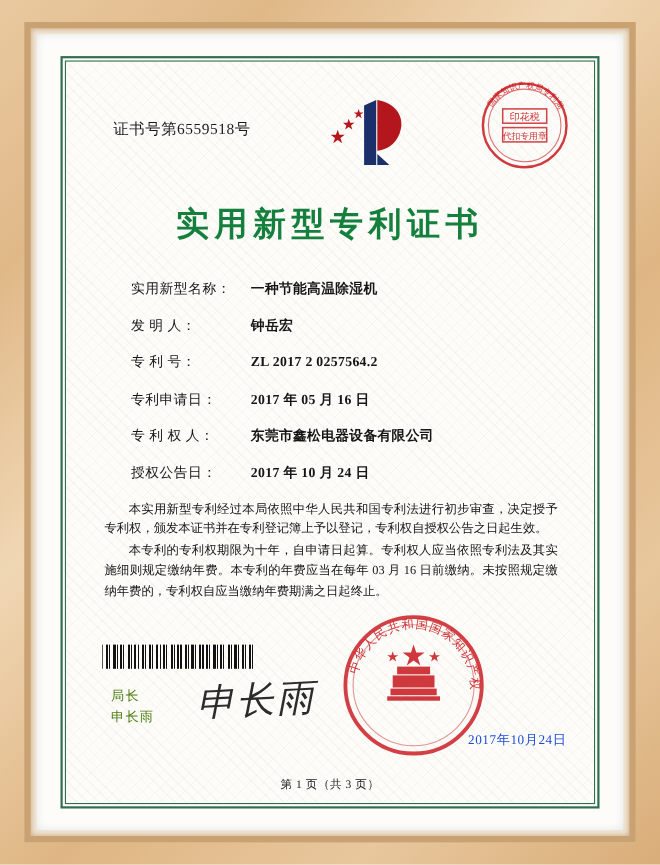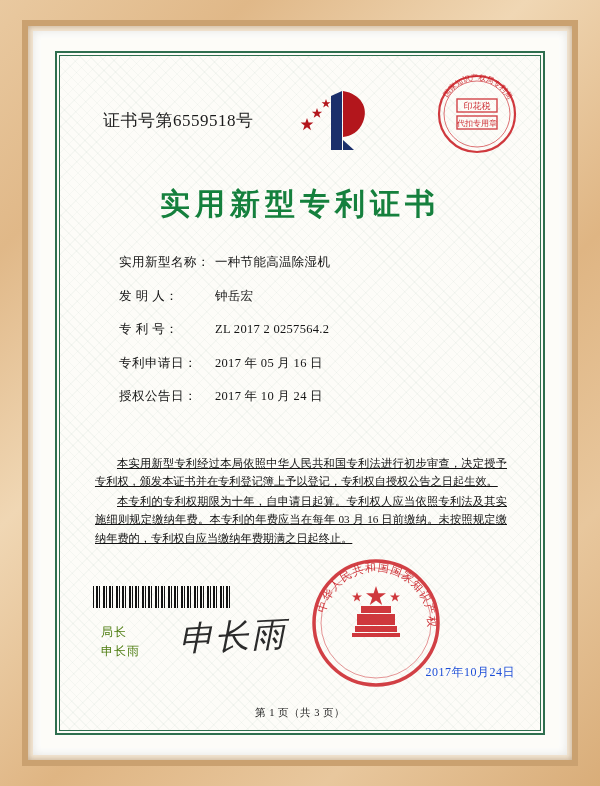--- a/index.html
+++ b/index.html
@@ -78,21 +78,21 @@
     position: absolute;
     left: 30px; top: 28px;
     width: 458px;
     height: 654px;
   }
 
   
   .cert-no {
     position: absolute;
     left: 32px; top: 43px;
-    font-size: 17px;
+    font-size: 14px;
     color: #1b1b1b;
     letter-spacing: 0.5px;
     white-space: nowrap;
   }
 
   
   .logo {
     position: absolute;
     left: 226px; top: 22px;
     width: 80px; height: 66px;
@@ -124,40 +124,41 @@
     left: 48px; top: 188px;
     width: 380px;
   }
   .field {
     display: flex;
     align-items: baseline;
     margin-bottom: 16.5px;
     font-size: 12.5px;
     color: #151515;
     white-space: nowrap;
+    gap: 13px;
   }
   .field .lbl {
     display: inline-block;
     min-width: 96px;
     letter-spacing: 0.5px;
   }
   .field .val {
     letter-spacing: 0.3px;
+    font-weight: bold;
   }
 
   
   .paras {
     position: absolute;
     left: 24px; top: 388px;
     width: 412px;
     font-size: 11.2px;
     line-height: 1.62;
     color: #131313;
     text-align: justify;
-    text-decoration: underline;
   }
   .paras p {
     margin: 0 0 2px 0;
     text-indent: 22px;
   }
 
   
   .barcode {
     position: absolute;
     left: 22px; top: 520px;
@@ -276,20 +277,24 @@
           <span class="lbl">发 明 人：</span>
           <span class="val">钟岳宏</span>
         </div>
         <div class="field">
           <span class="lbl">专 利 号：</span>
           <span class="val">ZL 2017 2 0257564.2</span>
         </div>
         <div class="field">
           <span class="lbl">专利申请日：</span>
           <span class="val">2017 年 05 月 16 日</span>
+        </div>
+        <div class="field">
+          <span class="lbl">专 利 权 人：</span>
+          <span class="val">东莞市鑫松电器设备有限公司</span>
         </div>
         <div class="field">
           <span class="lbl">授权公告日：</span>
           <span class="val">2017 年 10 月 24 日</span>
         </div>
       </div>
 
       <div class="paras">
         <p>本实用新型专利经过本局依照中华人民共和国专利法进行初步审查，决定授予专利权，颁发本证书并在专利登记簿上予以登记，专利权自授权公告之日起生效。</p>
         <p>本专利的专利权期限为十年，自申请日起算。专利权人应当依照专利法及其实施细则规定缴纳年费。本专利的年费应当在每年 03 月 16 日前缴纳。未按照规定缴纳年费的，专利权自应当缴纳年费期满之日起终止。</p>

